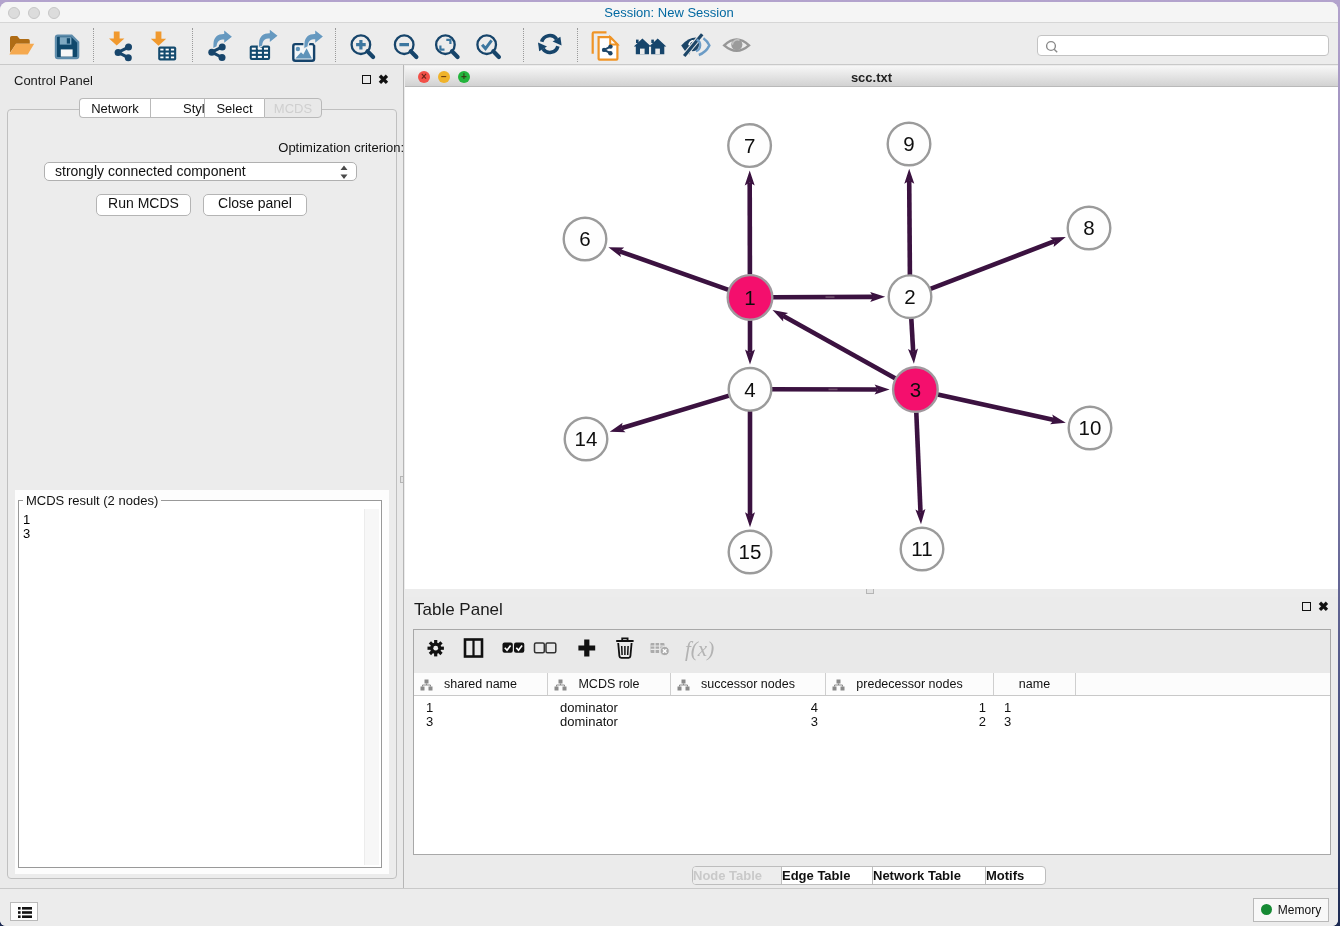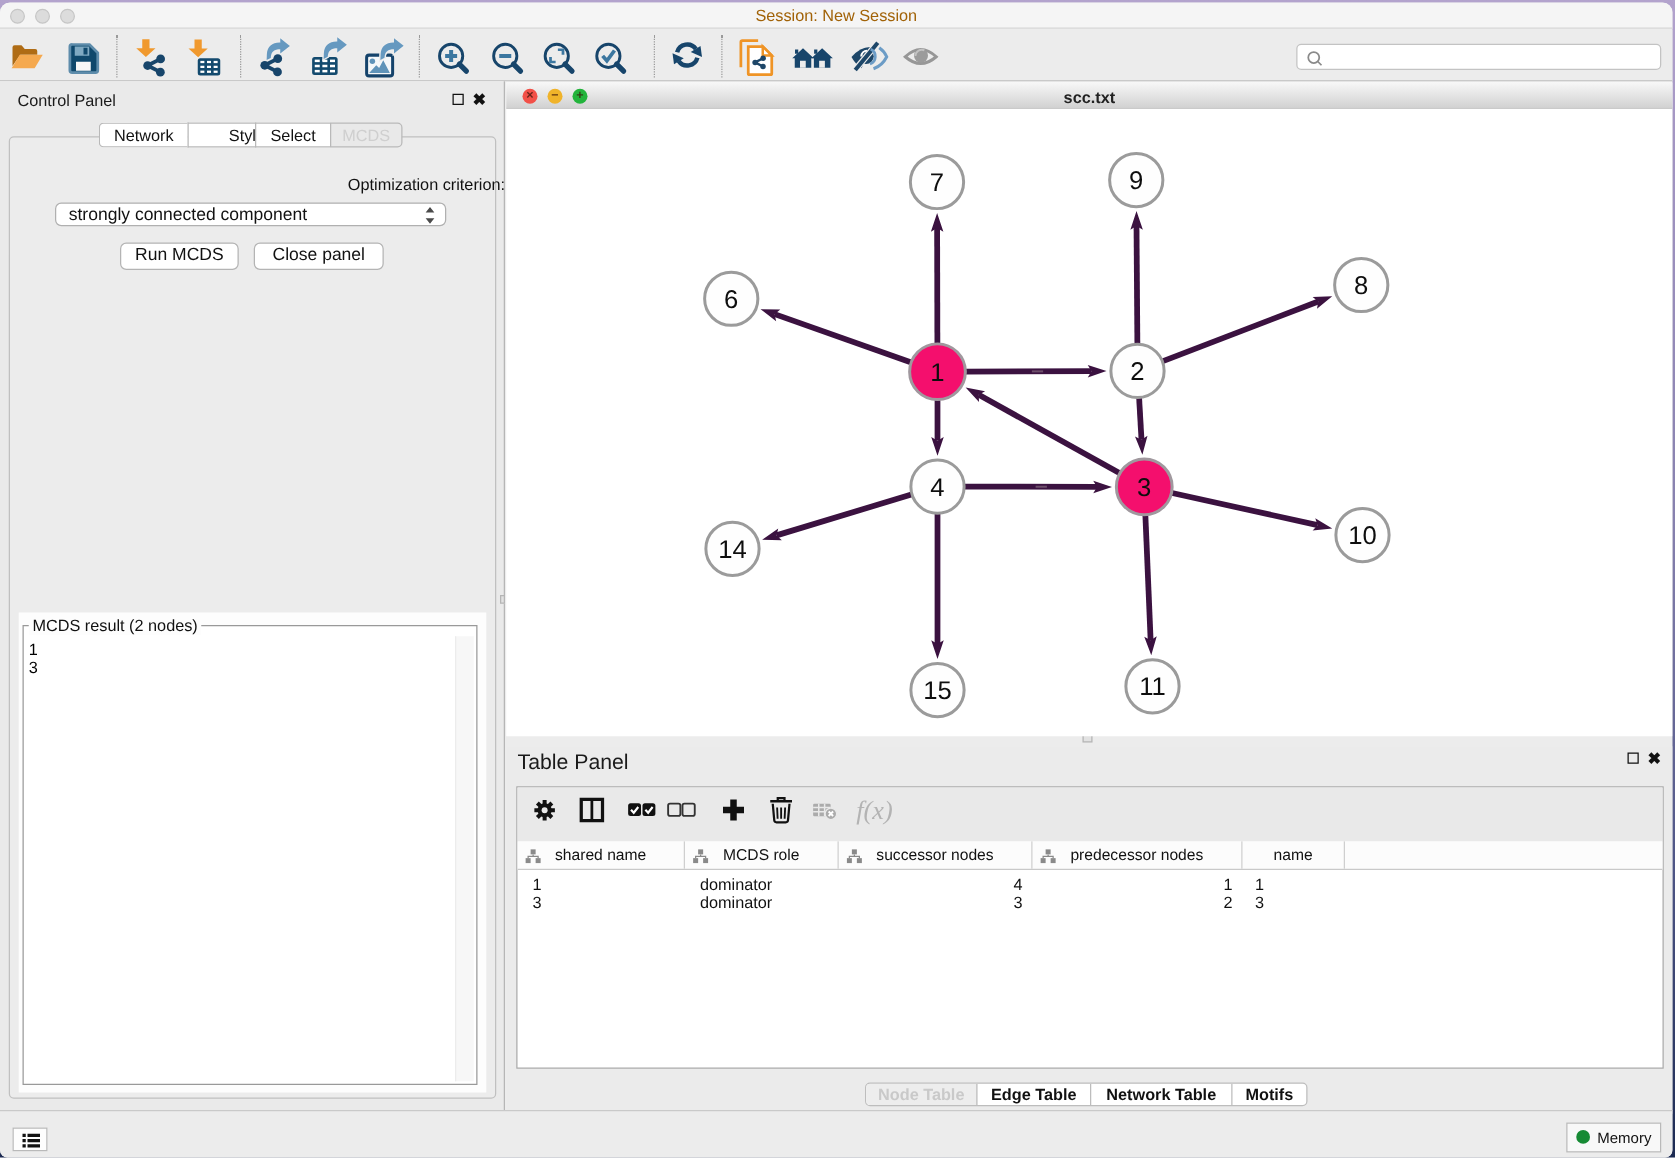--- a/index.html
+++ b/index.html
@@ -3,21 +3,21 @@
 <meta charset="utf-8">
 <style>
 * { margin:0; padding:0; box-sizing:border-box; }
 html,body { width:1340px; height:926px; overflow:hidden; }
 body { font-family:"Liberation Sans", sans-serif; -webkit-font-smoothing:antialiased; background:linear-gradient(180deg,#b3a3cd 0%,#a395c2 12%,#8781ae 45%,#4e5585 75%,#1c2a52 100%); }
 #win { position:absolute; left:0; top:2px; width:1338px; height:924px; background:#ececec; border-radius:8px 8px 6px 6px; overflow:hidden; }
 
 #titlebar { position:absolute; left:0; top:0; width:100%; height:21px; background:#f5f5f5; border-bottom:1px solid #d6d6d6; }
 .tl { position:absolute; top:5px; width:12px; height:12px; border-radius:50%; background:#dcdcdc; border:1px solid #c6c6c6; }
 #titlebar .t1{left:8px;} #titlebar .t2{left:28px;} #titlebar .t3{left:48px;}
-#wtitle { position:absolute; top:3px; left:0; width:100%; text-align:center; font-size:13px; color:#a16207; }
+#wtitle { position:absolute; top:3px; left:0; width:100%; text-align:center; font-size:13px; color:#0369a1; }
 
 #toolbar { position:absolute; left:0; top:22px; width:100%; height:41px; background:#ececec; border-bottom:1px solid #c9c9c9; }
 .tsep { position:absolute; top:4px; height:34px; width:0; border-left:1px dotted #9a9a9a; }
 #search { position:absolute; left:1037px; top:11px; width:292px; height:21px; background:#fff; border:1px solid #c3c3c3; border-radius:4px; }
 
 #cp { position:absolute; left:0; top:63px; width:404px; height:826px; background:#eaeaea; border-right:1px solid #b6b6b6; }
 #cp-title { position:absolute; left:14px; top:8px; font-size:13px; color:#1a1a1a; }
 #cp-max { position:absolute; left:362px; top:10px; width:9px; height:9px; border:1.5px solid #111; }
 #cp-close { position:absolute; left:378px; top:7px; font-size:13px; font-weight:bold; color:#111; }
 #tabpane { position:absolute; left:7px; top:44px; width:390px; height:770px; border:1px solid #c0c0c0; border-radius:4px; background:#ececec; }
@@ -35,21 +35,21 @@
 .mtl { position:absolute; top:5px; width:12px; height:12px; border-radius:50%; font-size:10px; font-weight:bold; text-align:center; line-height:12px; color:rgba(60,20,10,.75); }
 
 #tp { position:absolute; left:405px; top:595px; width:933px; height:294px; background:#ebebeb; }
 #tp-title { position:absolute; left:9px; top:2.5px; font-size:17px; color:#1a1a1a; }
 #tp-box { position:absolute; left:8px; top:32px; width:918px; height:226px; background:#fff; border:1px solid #a8a8a8; }
 #tp-toolbar { position:absolute; left:0; top:0; width:100%; height:43px; background:#e9e9e9; }
 #thead { position:absolute; left:0; top:43px; width:100%; height:23px; background:#fcfcfc; border-bottom:1px solid #c9c9c9; font-size:12.5px; color:#111; }
 .hcell { position:absolute; top:0; height:22px; border-right:1px solid #cfcfcf; text-align:center; line-height:23px; } .hcell svg { position:absolute; left:6px; top:6px; }
 .trow { position:absolute; font-size:13px; color:#111; height:15px; line-height:15px; }
 #bottabs { position:absolute; left:287px; top:269px; height:19px; display:flex; font-size:13px; font-weight:bold; border:1px solid #bdbdbd; border-radius:4px; overflow:hidden; background:#fff; }
-.btab { line-height:18px; border-right:1px solid #bdbdbd; color:#111; text-align:center; }
+.btab { line-height:18px; border-right:1px solid #bdbdbd; color:#111; }
 
 #status { position:absolute; left:0; top:885.5px; width:100%; height:39px; background:#ececec; border-top:1px solid #c9c9c9; }
 #memory { position:absolute; right:9px; top:9.5px; width:76px; height:24px; background:#f8f8f8; border:1px solid #b9b9b9; font-size:12px; line-height:22px; text-align:center; color:#111; }
 </style>
 </head>
 <body>
 <div id="win">
   <div id="titlebar">
     <div class="tl t1"></div>
       <div class="tl t2"></div>

